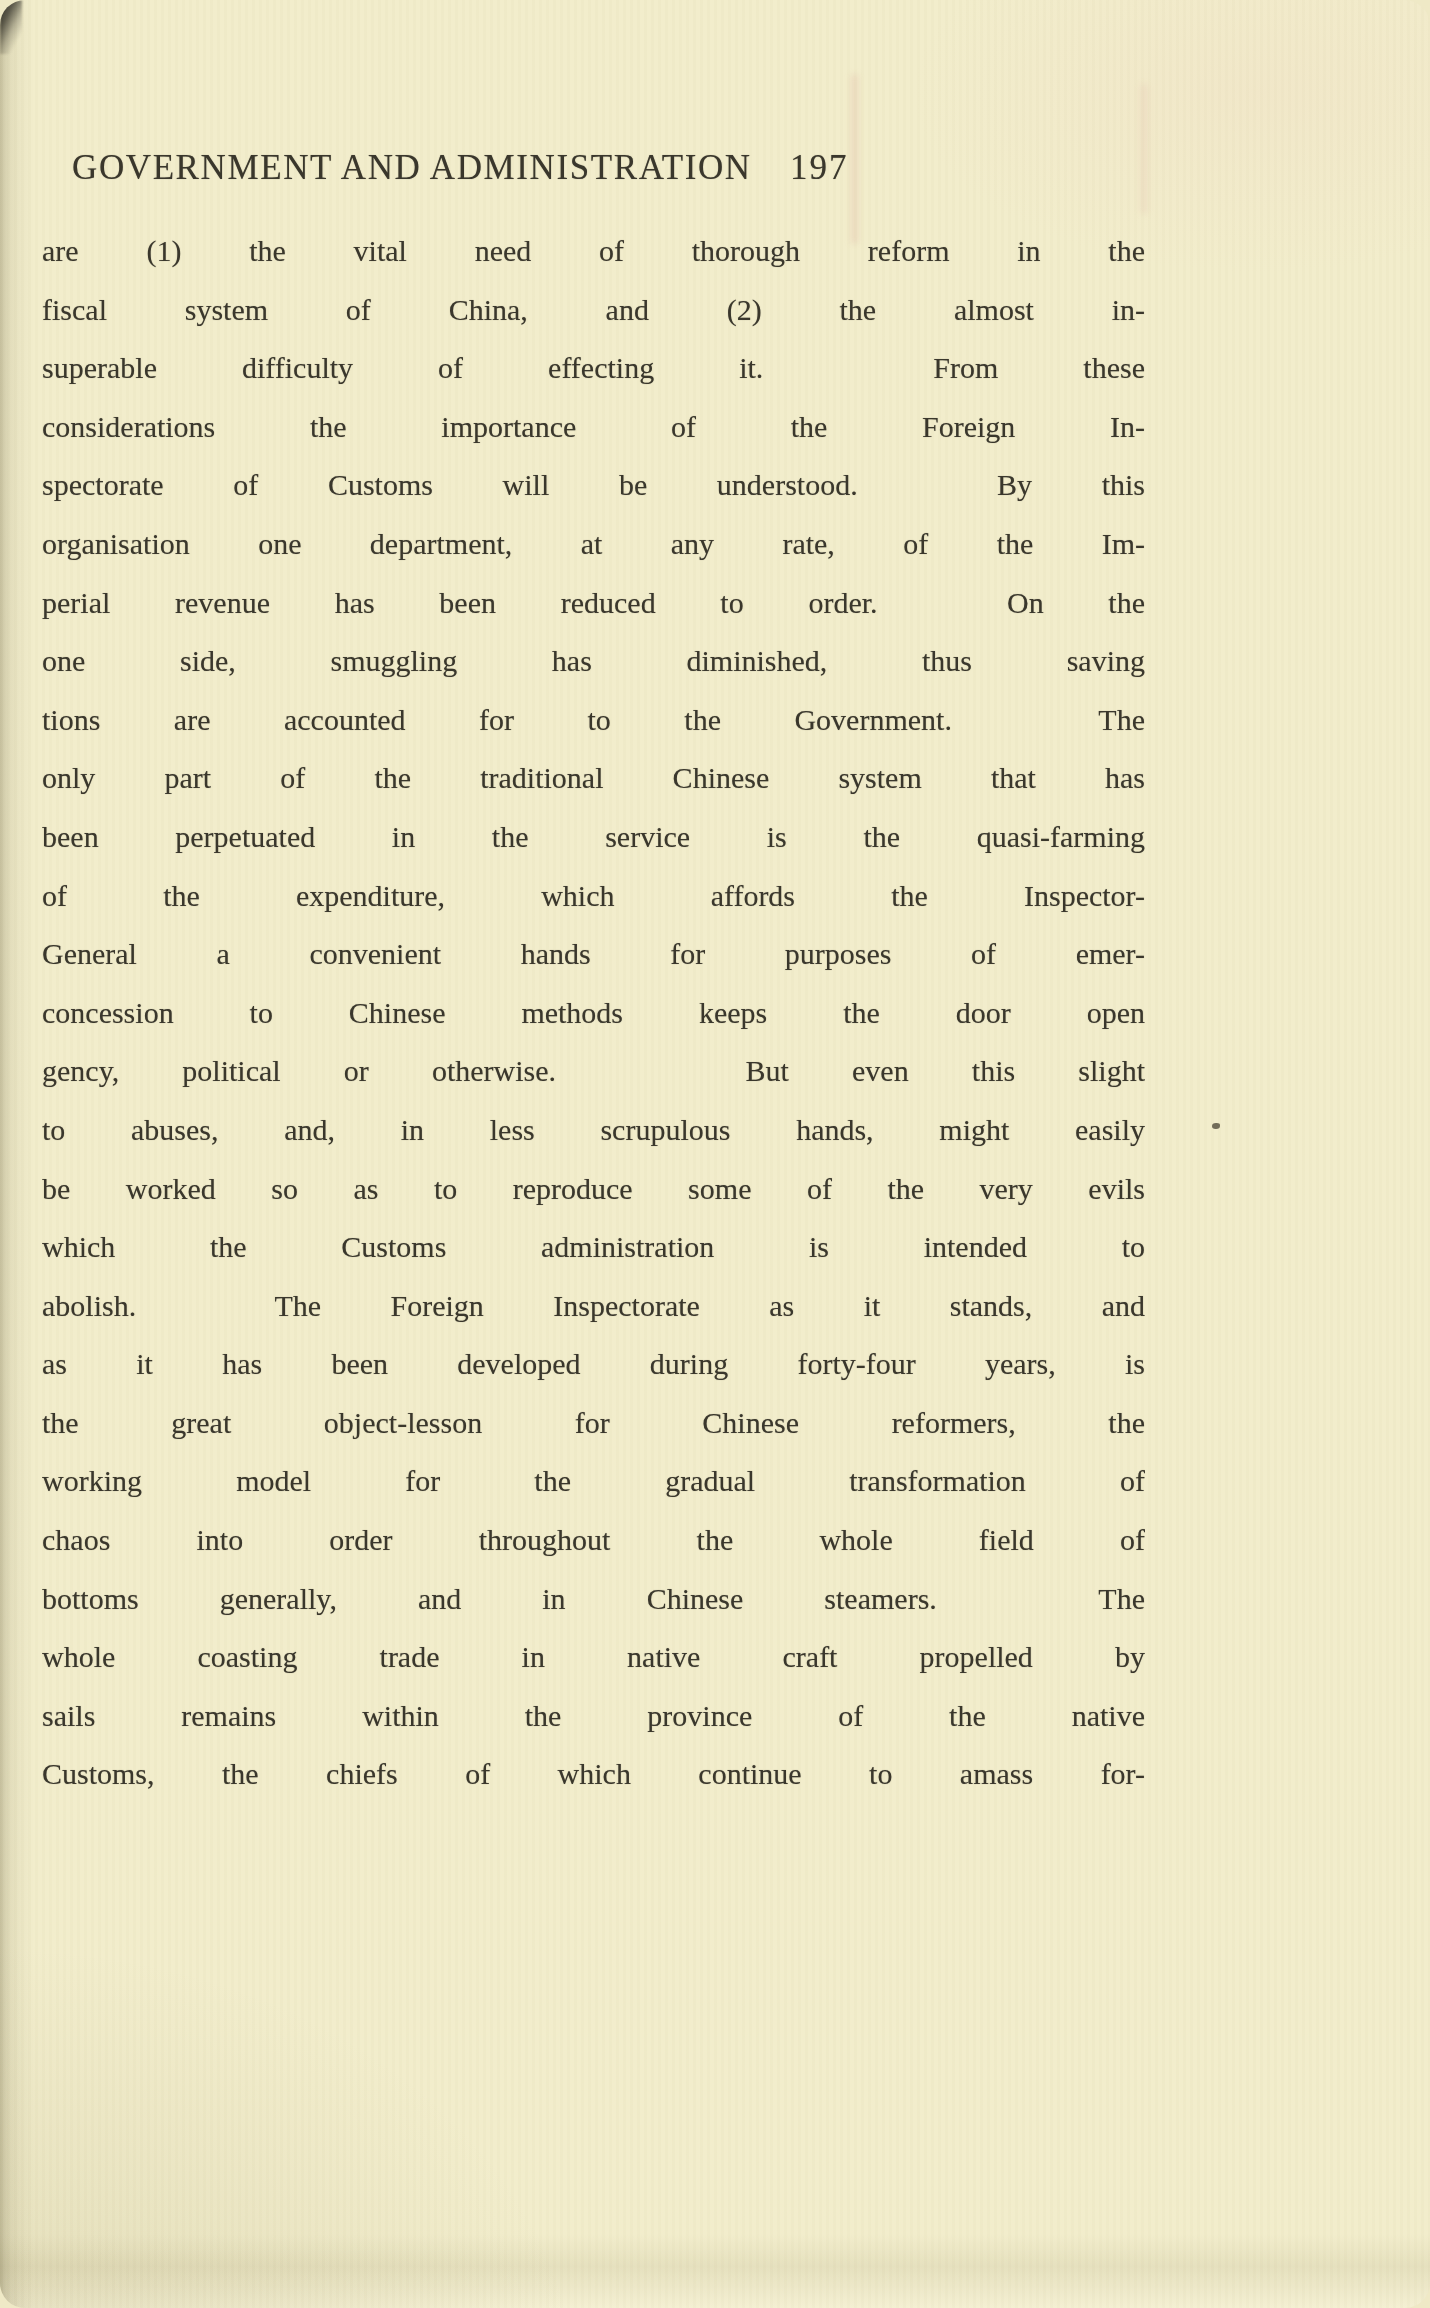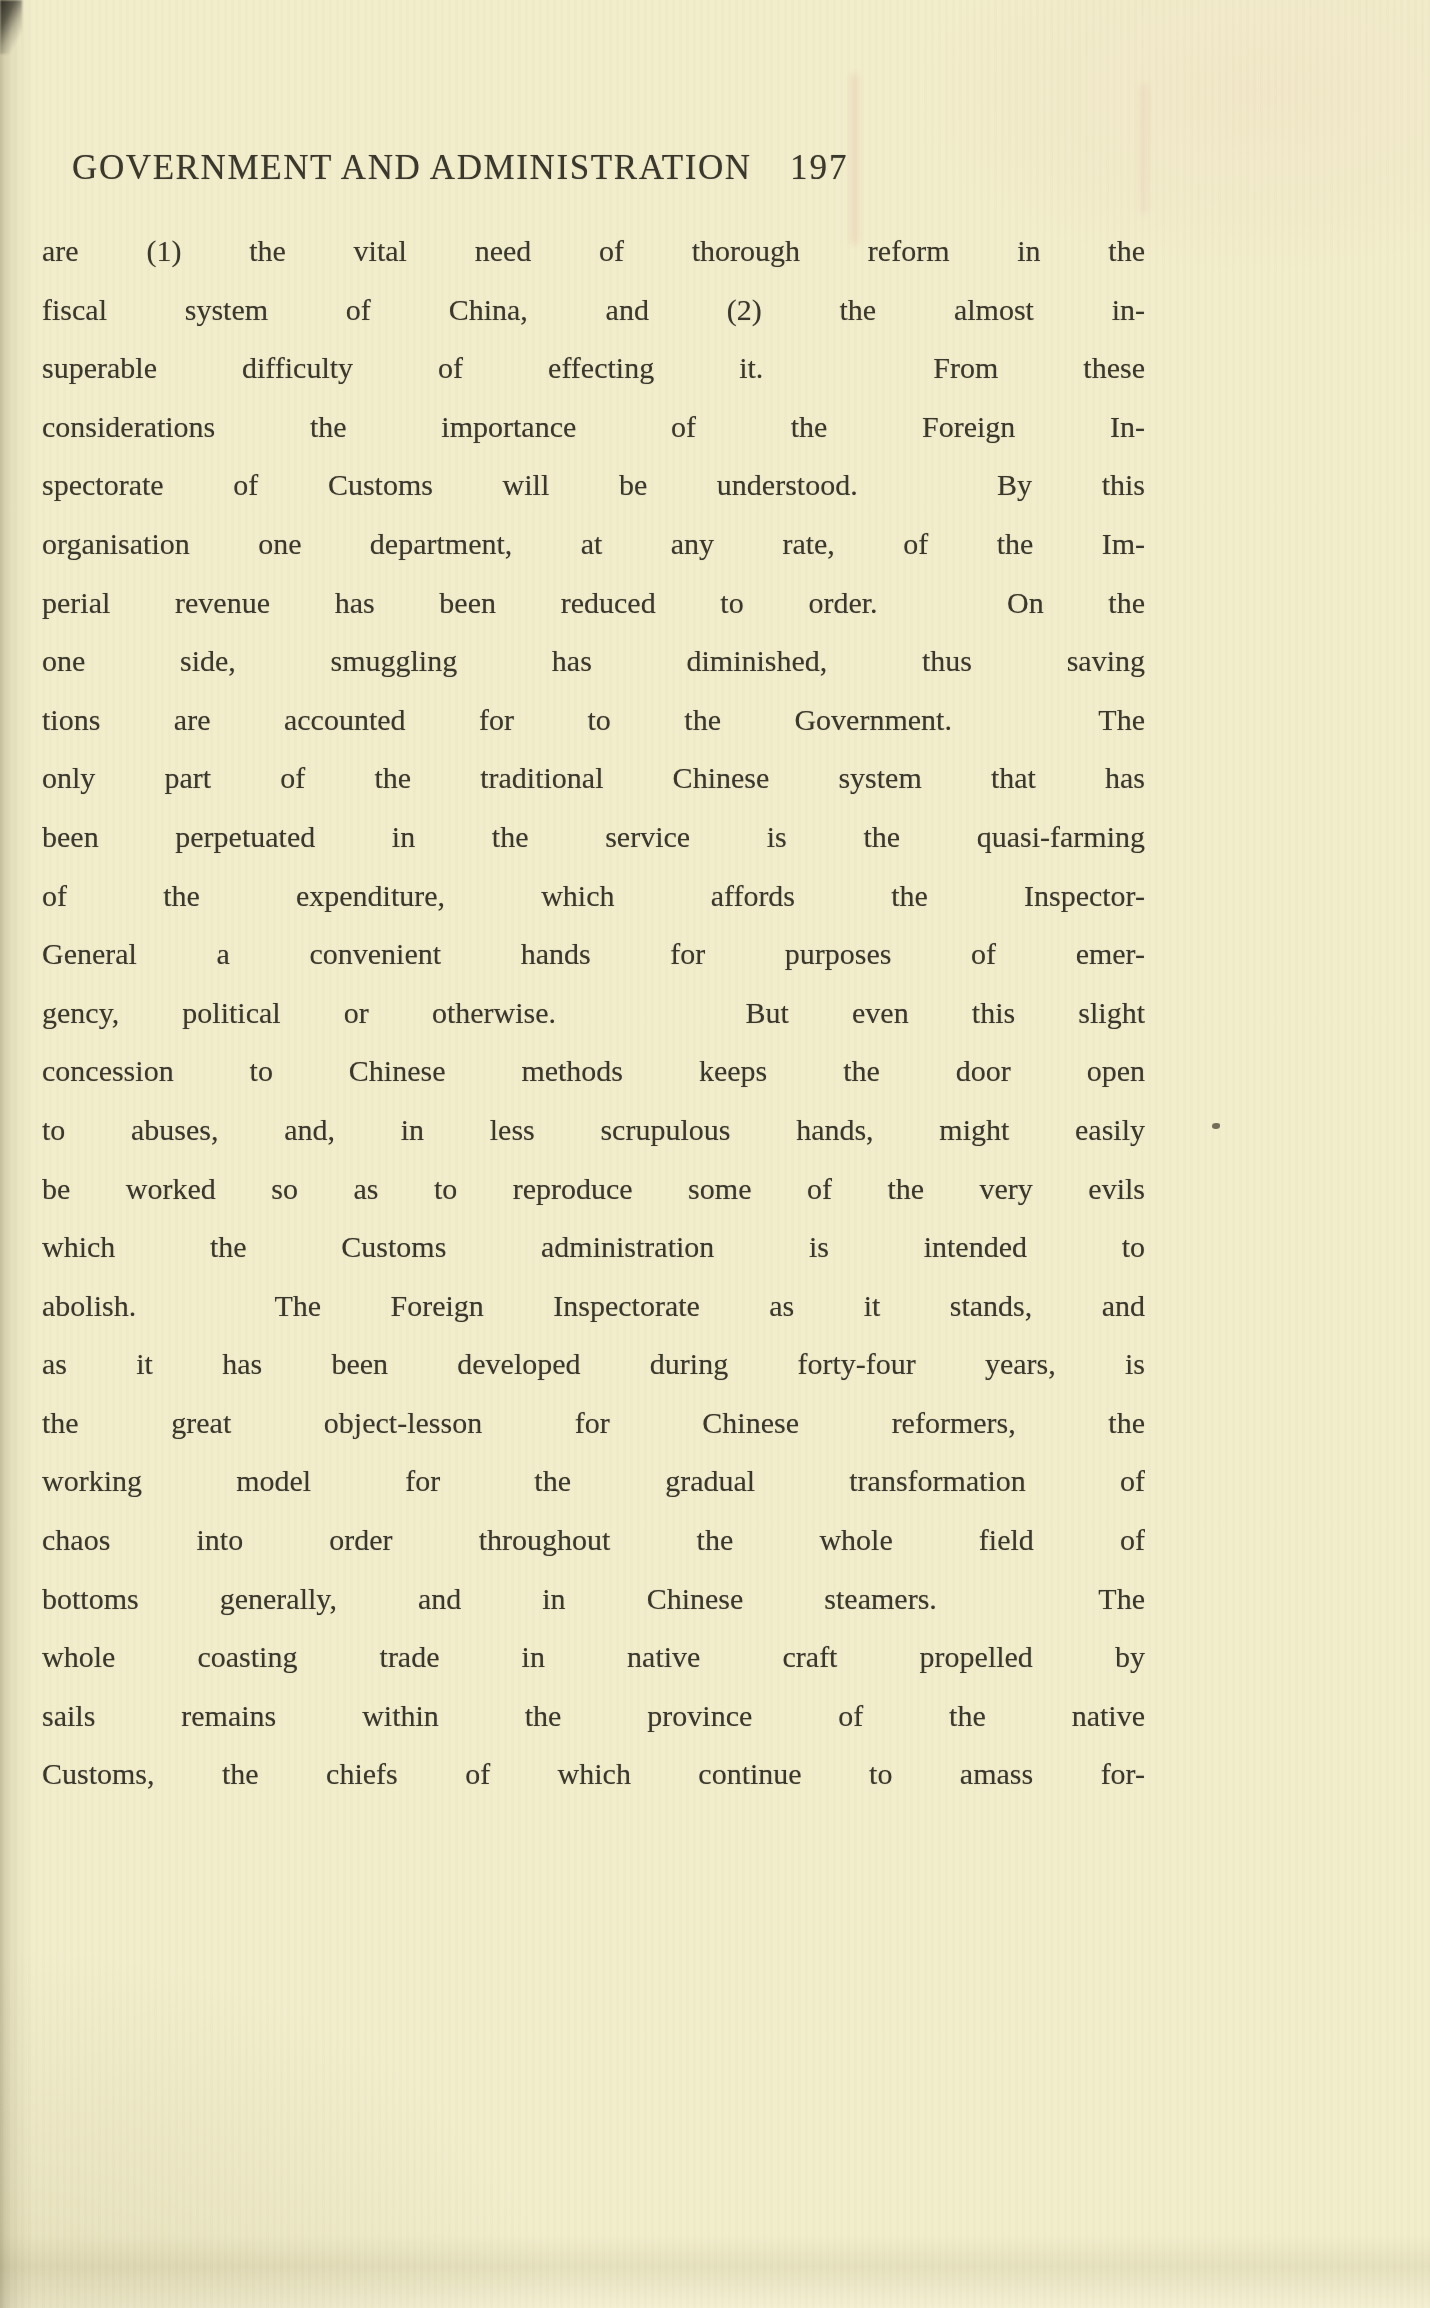--- a/index.html
+++ b/index.html
@@ -15,20 +15,21 @@
       radial-gradient(ellipse 500px 260px at 88% 4%, rgba(235,190,180,0.12), rgba(235,190,180,0) 70%),
       
       repeating-linear-gradient(90deg, rgba(90,80,40,0.018) 0 3px, rgba(255,255,240,0.02) 3px 7px),
       
       linear-gradient(90deg, rgba(100,92,58,0.30) 0px, rgba(100,92,58,0.12) 9px, rgba(100,92,58,0.05) 20px, rgba(100,92,58,0) 34px),
       
       radial-gradient(ellipse 900px 700px at 0% 104%, rgba(140,128,82,0.16), rgba(140,128,82,0) 65%),
       
       linear-gradient(180deg, rgba(0,0,0,0) 96.8%, rgba(120,110,70,0.10) 98.2%, rgba(252,249,232,0.25) 100%),
       var(--paper);
+    border-radius: 25px;
   }
   
   .corner-artifact{
     position:absolute;left:0;top:0;width:22px;height:54px;
     background:linear-gradient(118deg, rgba(38,36,29,0.95) 0%, rgba(38,36,29,0.70) 30%, rgba(38,36,29,0.25) 55%, rgba(38,36,29,0) 78%);
     filter:blur(1.2px);
   }
   
   .streak-a{
     position:absolute;left:851px;top:74px;width:7px;height:170px;
@@ -90,22 +91,22 @@
       <div class="line">considerations the importance of the Foreign In-</div>
       <div class="line">spectorate of Customs will be understood.&nbsp; By this</div>
       <div class="line">organisation one department, at any rate, of the Im-</div>
       <div class="line">perial revenue has been reduced to order.&nbsp; On the</div>
       <div class="line">one side, smuggling has diminished, thus saving</div>
       <div class="line">tions are accounted for to the Government.&nbsp; The</div>
       <div class="line">only part of the traditional Chinese system that has</div>
       <div class="line">been perpetuated in the service is the quasi-farming</div>
       <div class="line">of the expenditure, which affords the Inspector-</div>
       <div class="line">General a convenient hands for purposes of emer-</div>
+      <div class="line">concession to Chinese methods keeps the door open</div>
       <div class="line">gency, political or otherwise.&nbsp;&nbsp; But even this slight</div>
-      <div class="line">concession to Chinese methods keeps the door open</div>
       <div class="line">to abuses, and, in less scrupulous hands, might easily</div>
       <div class="line">be worked so as to reproduce some of the very evils</div>
       <div class="line">which the Customs administration is intended to</div>
       <div class="line">abolish.&nbsp; The Foreign Inspectorate as it stands, and</div>
       <div class="line">as it has been developed during forty-four years, is</div>
       <div class="line">the great object-lesson for Chinese reformers, the</div>
       <div class="line">working model for the gradual transformation of</div>
       <div class="line">chaos into order throughout the whole field of</div>
       <div class="line">bottoms generally, and in Chinese steamers.&nbsp; The</div>
       <div class="line">whole coasting trade in native craft propelled by</div>

